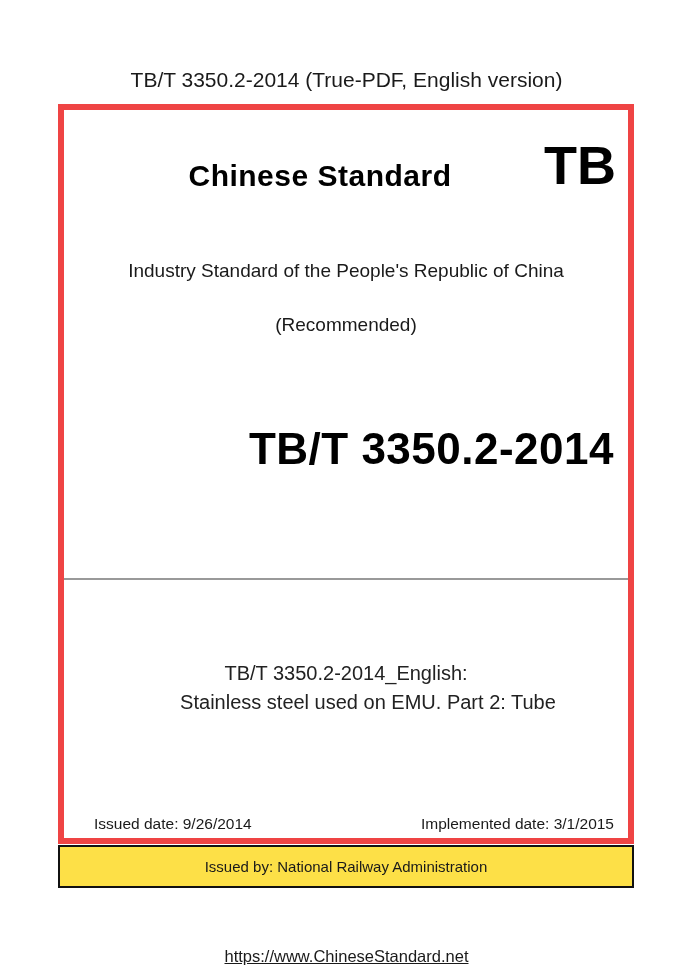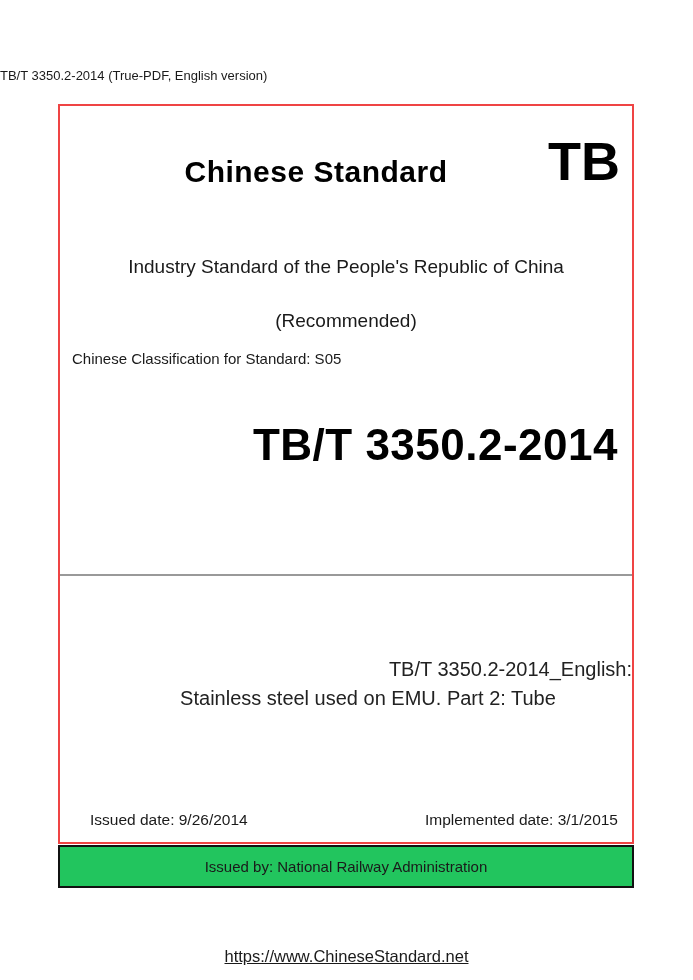--- a/index.html
+++ b/index.html
@@ -12,32 +12,32 @@
     position: relative;
     overflow: hidden;
   }
   .page { position: absolute; inset: 0; }
 
   .header-line {
     position: absolute;
     top: 68px;
     left: 0;
     width: 100%;
-    text-align: left;
-    font-size: 13px;
+    text-align: center;
+    font-size: 21px;
     color: #1a1a1a;
   }
 
   .cover-box {
     position: absolute;
     left: 58px;
     top: 104px;
     width: 576px;
     height: 740px;
-    border: 2px solid #ef4444;
+    border: 6px solid #ef4444;
     background: #ffffff;
   }
 
   .brand-title {
     position: absolute;
     top: 49px;
     left: 0;
     width: 512px;
     text-align: center;
     font-size: 30px;
@@ -97,42 +97,42 @@
   }
 
   .english-title {
     position: absolute;
     left: 0;
     width: 100%;
     text-align: center;
     font-size: 20px;
     color: #222222;
   }
-  .english-title.line1 { top: 552px; text-align: right; }
+  .english-title.line1 { top: 552px; }
   .english-title.line2 { top: 581px; padding-left: 44px; }
 
   .dates-row {
     position: absolute;
     top: 705px;
     left: 30px;
     right: 14px;
     display: flex;
     justify-content: space-between;
     font-size: 15.5px;
     color: #1a1a1a;
   }
 
   .issuer-strip {
     position: absolute;
     left: 58px;
     top: 845px;
     width: 576px;
     height: 43px;
     border: 2px solid #111111;
-    background: #22c55e;
+    background: #fde047;
     display: flex;
     align-items: center;
     justify-content: center;
     font-size: 15px;
     color: #1a1a1a;
   }
 
   .site-link-wrap {
     position: absolute;
     top: 947px;
@@ -157,21 +157,20 @@
   <div class="cover-box">
 
     <div class="brand-title">Chinese Standard</div>
 
     <div class="brand-code">TB</div>
 
     <div class="subtitle line1">Industry Standard of the People's Republic of China</div>
 
     <div class="subtitle line2">(Recommended)</div>
 
-    <div class="classification">Chinese Classification for Standard: S05</div>
 
     <div class="standard-number">TB/T 3350.2-2014</div>
 
     <div class="mid-divider"></div>
 
     <div class="english-title line1">TB/T 3350.2-2014_English:</div>
 
     <div class="english-title line2">Stainless steel used on EMU. Part 2: Tube</div>
 
     <div class="dates-row">

